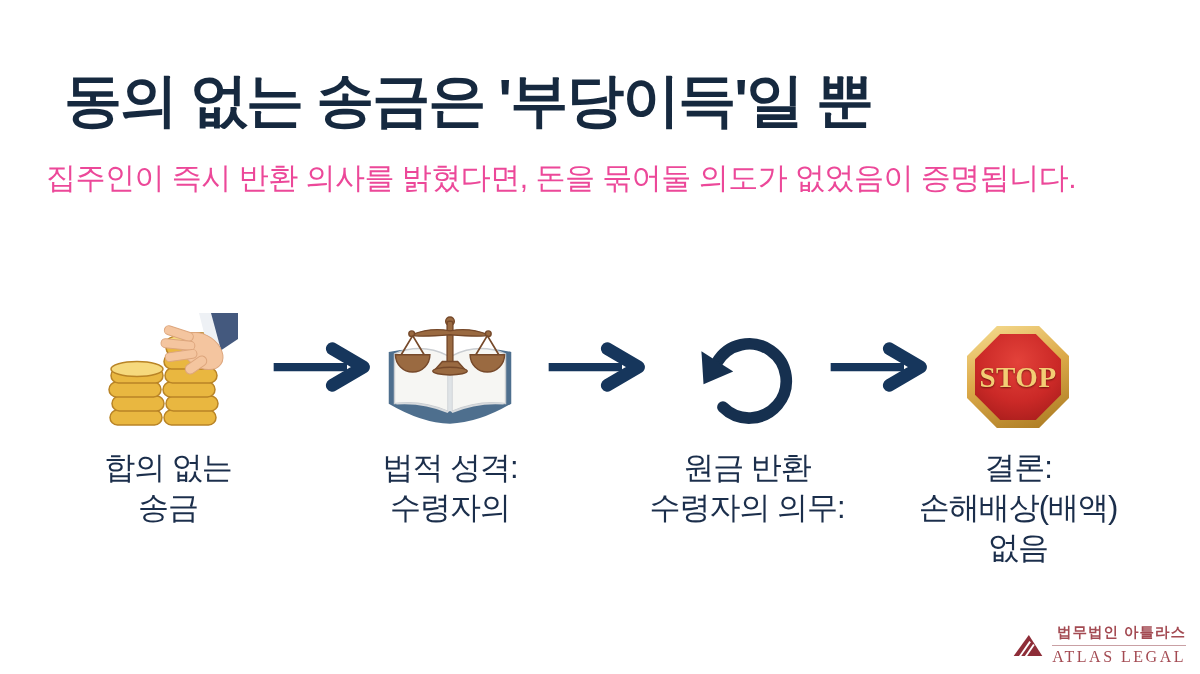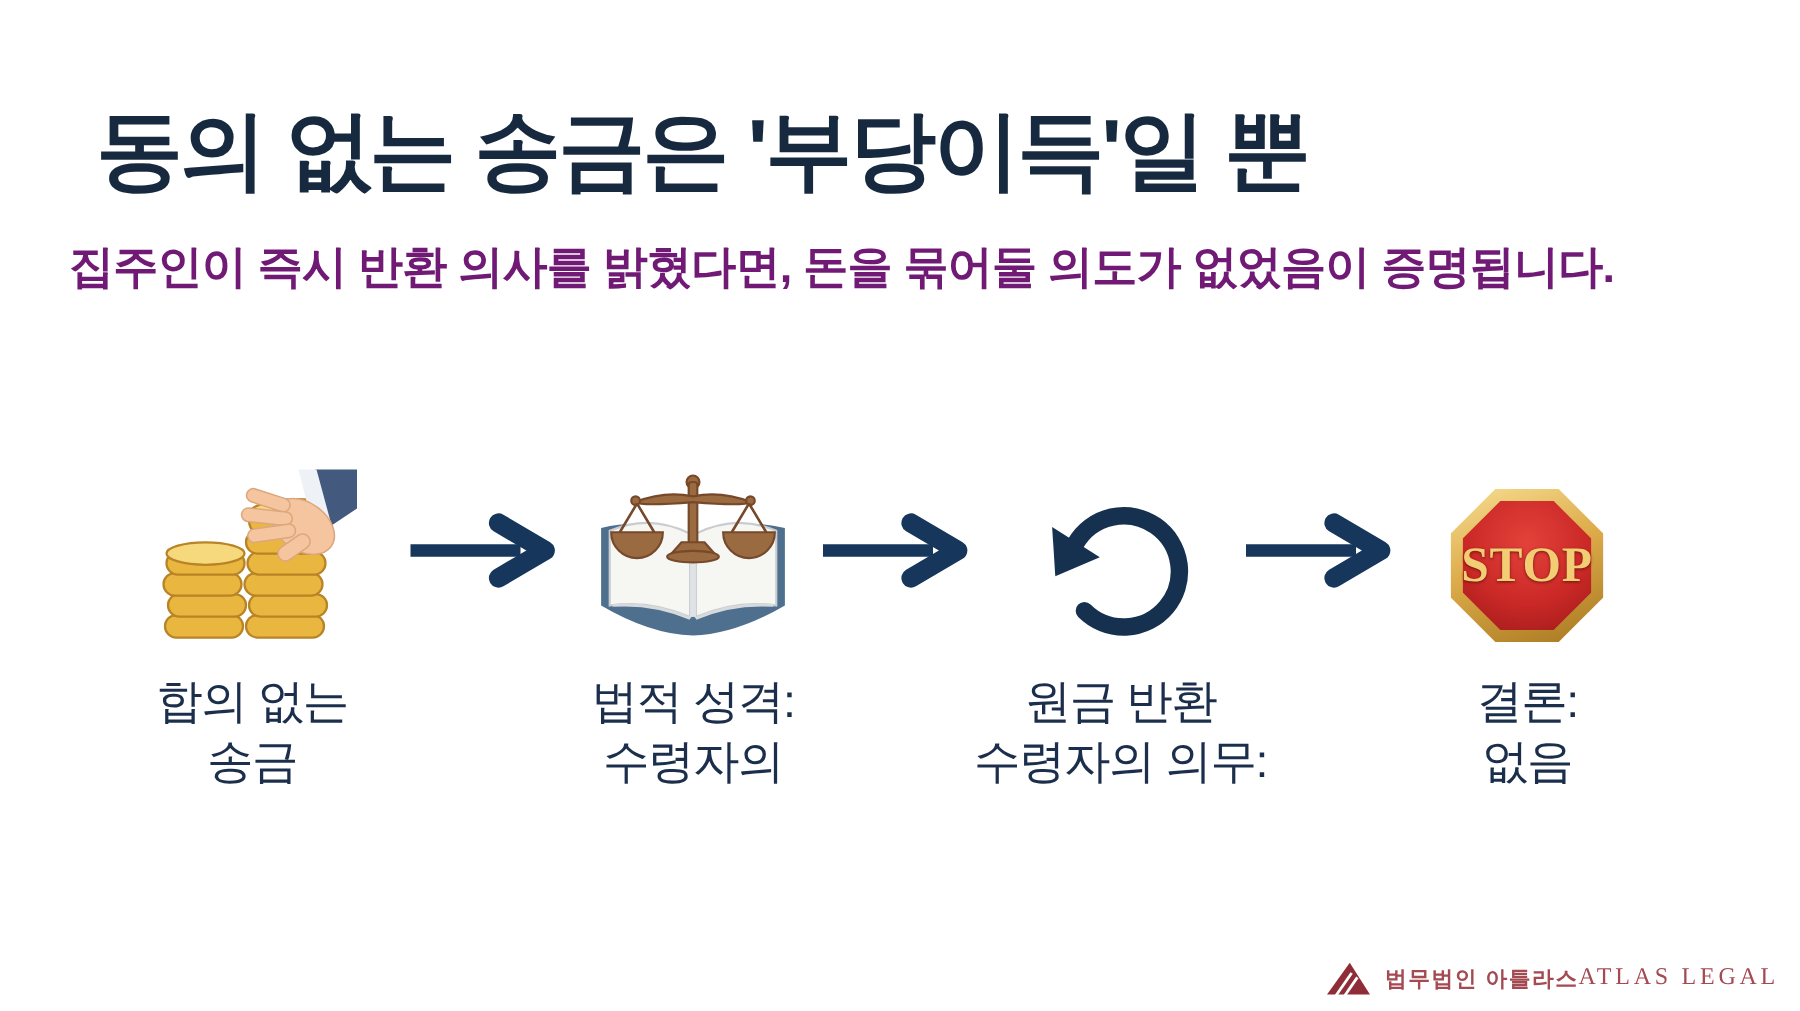--- a/index.html
+++ b/index.html
@@ -8,55 +8,55 @@
     overflow:hidden;font-family:"Liberation Sans","DejaVu Sans",sans-serif;
   }
   
   .title{
     position:absolute;left:64px;top:62px;margin:0;
     font-size:58px;font-weight:800;letter-spacing:-2px;
     color:#16293f;white-space:nowrap;
   }
   .subtitle{
     position:absolute;left:46px;top:158px;margin:0;
-    font-size:30px;font-weight:700;letter-spacing:-0.5px;
-    color:#701a75;white-space:nowrap;
+    font-size:30px;font-weight:400;letter-spacing:-0.5px;
+    color:#ec4899;white-space:nowrap;
   }
   
   .step{position:absolute;top:306px;text-align:center;}
   .step .icon-box{height:128px;display:flex;align-items:flex-end;justify-content:center;}
   .step-label{
     margin-top:14px;font-size:31px;font-weight:400;line-height:40px;
     color:#1b2e4b;letter-spacing:-1px;
   }
   .lbl-line{display:block;}
   .step1{left:58px;width:220px;}
-  .step2{left:352px;width:220px;}
+  .step2{left:340px;width:220px;}
   .step3{left:627px;width:240px;}
   .step4{left:898px;width:240px;}
   .arrow{position:absolute;top:341px;width:110px;height:52px;}
   .arrow1{left:270px;}
   .arrow2{left:545px;}
   .arrow3{left:827px;}
   
   .stop-wrap{position:relative;width:102px;height:102px;margin-bottom:6px;}
   .oct{clip-path:polygon(29.3% 0,70.7% 0,100% 29.3%,100% 70.7%,70.7% 100%,29.3% 100%,0 70.7%,0 29.3%);}
   .stop-outer{position:absolute;inset:0;background:linear-gradient(160deg,#f6de93 0%,#ddab4a 45%,#a87820 100%);}
   .stop-inner{position:absolute;inset:8px;background:radial-gradient(circle at 50% 32%,#e3423a 0%,#cb2927 55%,#9e1a19 100%);}
   .stop-text{
     position:absolute;inset:0;display:flex;align-items:center;justify-content:center;
-    font-family:"Liberation Serif","DejaVu Serif",serif;font-weight:700;font-size:33px;
+    font-family:"Liberation Serif","DejaVu Serif",serif;font-weight:700;font-size:29px;
     color:#f3cd74;letter-spacing:0.5px;text-shadow:0 1px 2px rgba(90,15,8,.85);
   }
   
   .logo{
     position:absolute;right:14px;bottom:8px;
     display:flex;align-items:center;gap:8px;
   }
-  .logo-text{display:flex;flex-direction:row;align-items:center;}
+  .logo-text{display:flex;flex-direction:column;align-items:flex-end;}
   .logo-kr{font-size:14.5px;font-weight:700;color:#a34a52;letter-spacing:1px;white-space:nowrap;}
   .logo-rule{width:100%;height:0;border-top:1px solid #c9a0a4;margin:3px 0 2px 0;}
   .logo-en{
     font-family:"Liberation Serif","DejaVu Serif",serif;
     font-size:16px;color:#a34a52;letter-spacing:2.5px;white-space:nowrap;
   }
 </style>
 </head>
 <body>
 
@@ -178,20 +178,21 @@
   <div class="step step4">
     <div class="icon-box">
       <div class="stop-wrap">
         <div class="stop-outer oct"></div>
         <div class="stop-inner oct"></div>
         <div class="stop-text">STOP</div>
       </div>
     </div>
     <div class="step-label">
       <span class="lbl-line">결론:</span>
+      <span class="lbl-line">손해배상(배액)</span>
       <span class="lbl-line">없음</span>
     </div>
   </div>
 
   <div class="logo">
     <svg width="32" height="28" viewBox="0 0 38 30">
       <polygon points="20,3 36,28 2,28" fill="#8e2d38"></polygon>
       <line x1="9" y1="29" x2="21.5" y2="11" stroke="#ffffff" stroke-width="2.2"></line>
       <line x1="16" y1="29" x2="26" y2="14.5" stroke="#ffffff" stroke-width="2.2"></line>
     </svg>

